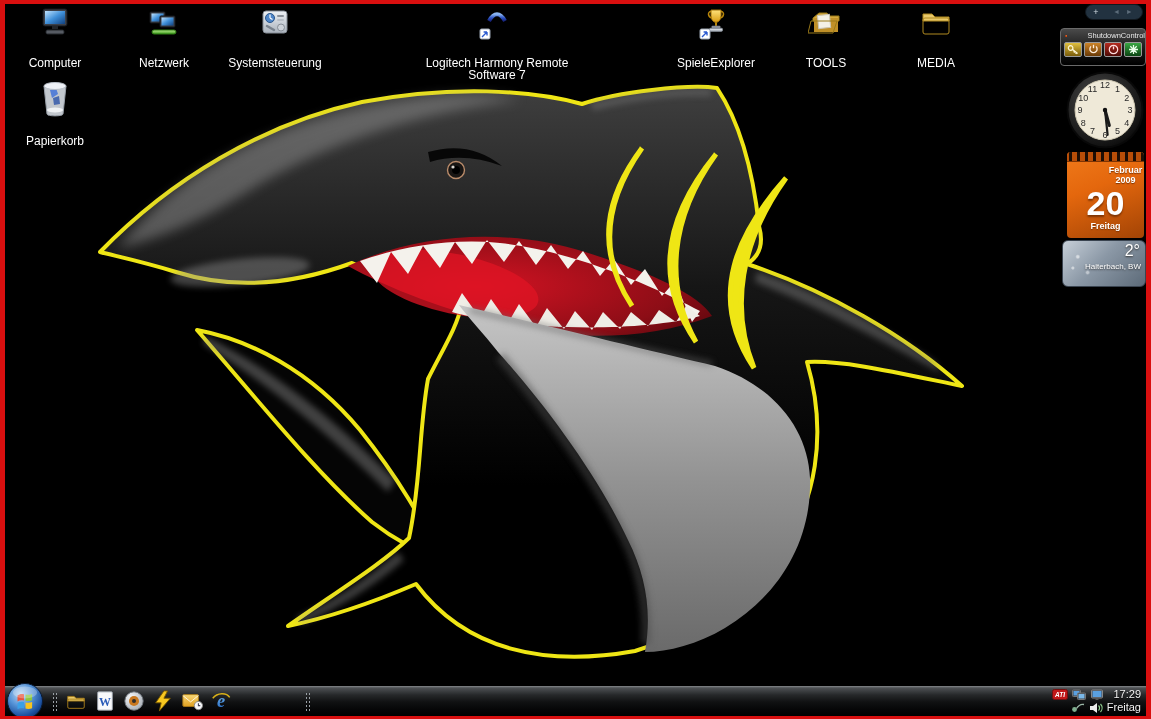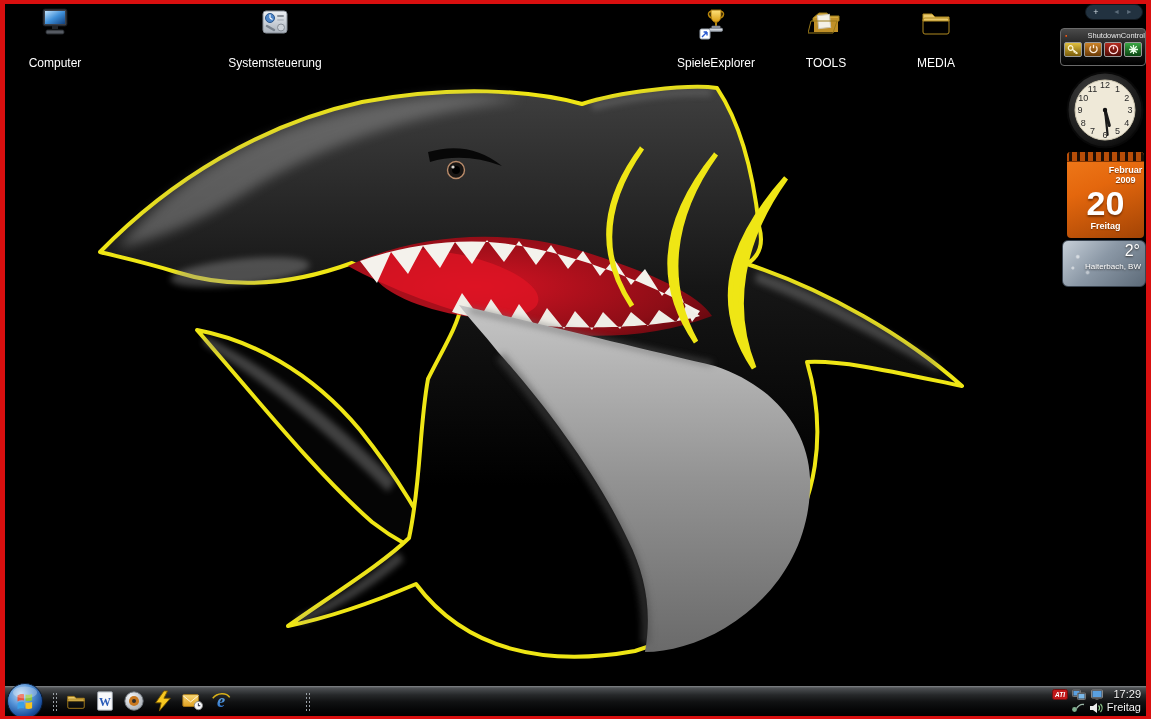--- a/index.html
+++ b/index.html
@@ -150,20 +150,38 @@
           </defs>
         <rect x="5" y="3" width="24" height="17" rx="2" fill="#3c4048" stroke="#15171b"></rect>
         <rect x="7" y="5" width="20" height="13" fill="url(#scrG)"></rect>
         <rect x="14" y="20" width="6" height="3" fill="#22252a"></rect>
         <rect x="8" y="24" width="18" height="4" rx="1.5" fill="#565b63" stroke="#23262b"></rect>
       </svg>
     </div>
     <div class="dlabel">Computer</div>
   </div>
 
+  <div class="dicon" style="left:112px">
+    <div class="ic">
+      <svg width="34" height="34" viewBox="0 0 34 34">
+        <defs>
+            <linearGradient id="grnG" x1="0" y1="0" x2="0" y2="1">
+          <stop offset="0" stop-color="#b8e88c"></stop>
+              <stop offset="1" stop-color="#3f9f1f"></stop>
+        </linearGradient>
+          </defs>
+        <rect x="3" y="6" width="15" height="11" rx="1" fill="#3c4048" stroke="#15171b"></rect>
+        <rect x="4.5" y="7.5" width="12" height="8" fill="url(#scrG)"></rect>
+        <rect x="13" y="10" width="15" height="11" rx="1" fill="#3c4048" stroke="#15171b"></rect>
+        <rect x="14.5" y="11.5" width="12" height="8" fill="url(#scrG)"></rect>
+        <rect x="5" y="24" width="24" height="4" rx="2" fill="url(#grnG)" stroke="#2d7a12"></rect>
+      </svg>
+    </div>
+    <div class="dlabel">Netzwerk</div>
+  </div>
 
   <div class="dicon" style="left:223px">
     <div class="ic">
       <svg width="34" height="34" viewBox="0 0 34 34">
         <defs>
             <linearGradient id="silG" x1="0" y1="0" x2="0" y2="1">
           <stop offset="0" stop-color="#eef1f5"></stop>
               <stop offset="1" stop-color="#aab2bc"></stop>
         </linearGradient>
           </defs>
@@ -172,20 +190,41 @@
         <path d="M12,12 L12,8.5 M12,12 L14.5,13.5" stroke="#fff" stroke-width="1.2" fill="none"></path>
         <rect x="19" y="9" width="7" height="2" rx="1" fill="#8a9098"></rect>
         <rect x="19" y="13" width="7" height="2" rx="1" fill="#b8bec6"></rect>
         <path d="M9,20 l7,4" stroke="#78818c" stroke-width="2.5" stroke-linecap="round"></path>
         <circle cx="23" cy="21.5" r="3.5" fill="#cdd2d9" stroke="#868d96"></circle>
       </svg>
     </div>
     <div class="dlabel">Systemsteuerung</div>
   </div>
 
+  <div class="dicon" style="left:422px;width:150px">
+    <div class="ic">
+      <svg width="36" height="36" viewBox="0 0 36 36">
+        <defs>
+            <linearGradient id="lgB" x1="0" y1="0" x2="0" y2="1">
+          <stop offset="0" stop-color="#8ab4f0"></stop>
+              <stop offset="0.55" stop-color="#2a50c0"></stop>
+              <stop offset="1" stop-color="#16227a"></stop>
+        </linearGradient>
+          </defs>
+        <path d="M11,4 v22" stroke="url(#lgB)" stroke-width="6" stroke-linecap="round"></path>
+        <path d="M25,4 v22" stroke="url(#lgB)" stroke-width="6" stroke-linecap="round"></path>
+        <path d="M10,17 C15,8 21,8 26,17" stroke="url(#lgB)" stroke-width="4" fill="none"></path>
+        <g>
+          <rect x="1" y="25" width="10" height="10" rx="1.5" fill="#fff" stroke="#9aa4b2"></rect>
+          <path d="M3,33 L8,28 M8,28 h-3.4 M8,28 v3.4" stroke="#2a5ad0" stroke-width="1.4" fill="none"></path>
+        </g>
+      </svg>
+    </div>
+    <div class="dlabel">Logitech Harmony Remote Software 7</div>
+  </div>
 
 
   <div class="dicon" style="left:664px">
     <div class="ic">
       <svg width="34" height="34" viewBox="0 0 34 34">
         <defs>
             <linearGradient id="goldG" x1="0" y1="0" x2="0" y2="1">
           <stop offset="0" stop-color="#ffe27a"></stop>
               <stop offset="1" stop-color="#d89b10"></stop>
         </linearGradient>
@@ -219,20 +258,32 @@
   <div class="dicon" style="left:884px">
     <div class="ic">
       <svg width="34" height="34" viewBox="0 0 34 34">
         <path d="M4,8 h9 l3,3 h14 v4 h-26 z" fill="#e8c86a" stroke="#b08a20"></path>
         <rect x="4" y="12" width="26" height="16" rx="2" fill="url(#fldG)" stroke="#b08a20"></rect>
       </svg>
     </div>
     <div class="dlabel">MEDIA</div>
   </div>
 
+  <div class="dicon" style="left:3px;top:78px">
+    <div class="ic" style="height:40px">
+      <svg width="34" height="40" viewBox="0 0 34 40">
+        <path d="M6,8 L9,36 c0,2.5 16,2.5 16,0 L28,8" fill="#dde3ea" opacity="0.88" stroke="#aeb6c0"></path>
+        <polygon points="12,12 18,10 20,16 14,20" fill="#4a78d8" opacity="0.9"></polygon>
+        <polygon points="15,20 21,18 22,26 16,27" fill="#2a52a8" opacity="0.8"></polygon>
+        <ellipse cx="17" cy="32" rx="8" ry="2.6" fill="#f4f6f8" opacity="0.9"></ellipse>
+        <ellipse cx="17" cy="8" rx="11" ry="3.5" fill="#eef1f6" stroke="#b8bfc8"></ellipse>
+      </svg>
+    </div>
+    <div class="dlabel">Papierkorb</div>
+  </div>
 
   <div class="gpill">
     <span>+</span>
     <span class="arrows">◄ ►</span>
   </div>
 
   <div class="gadget gshut">
     <div class="ttl">
       <svg width="8" height="8" viewBox="0 0 8 8">
         <circle cx="4" cy="4" r="3.6" fill="#e05010" stroke="#802808" stroke-width="0.6"></circle>

